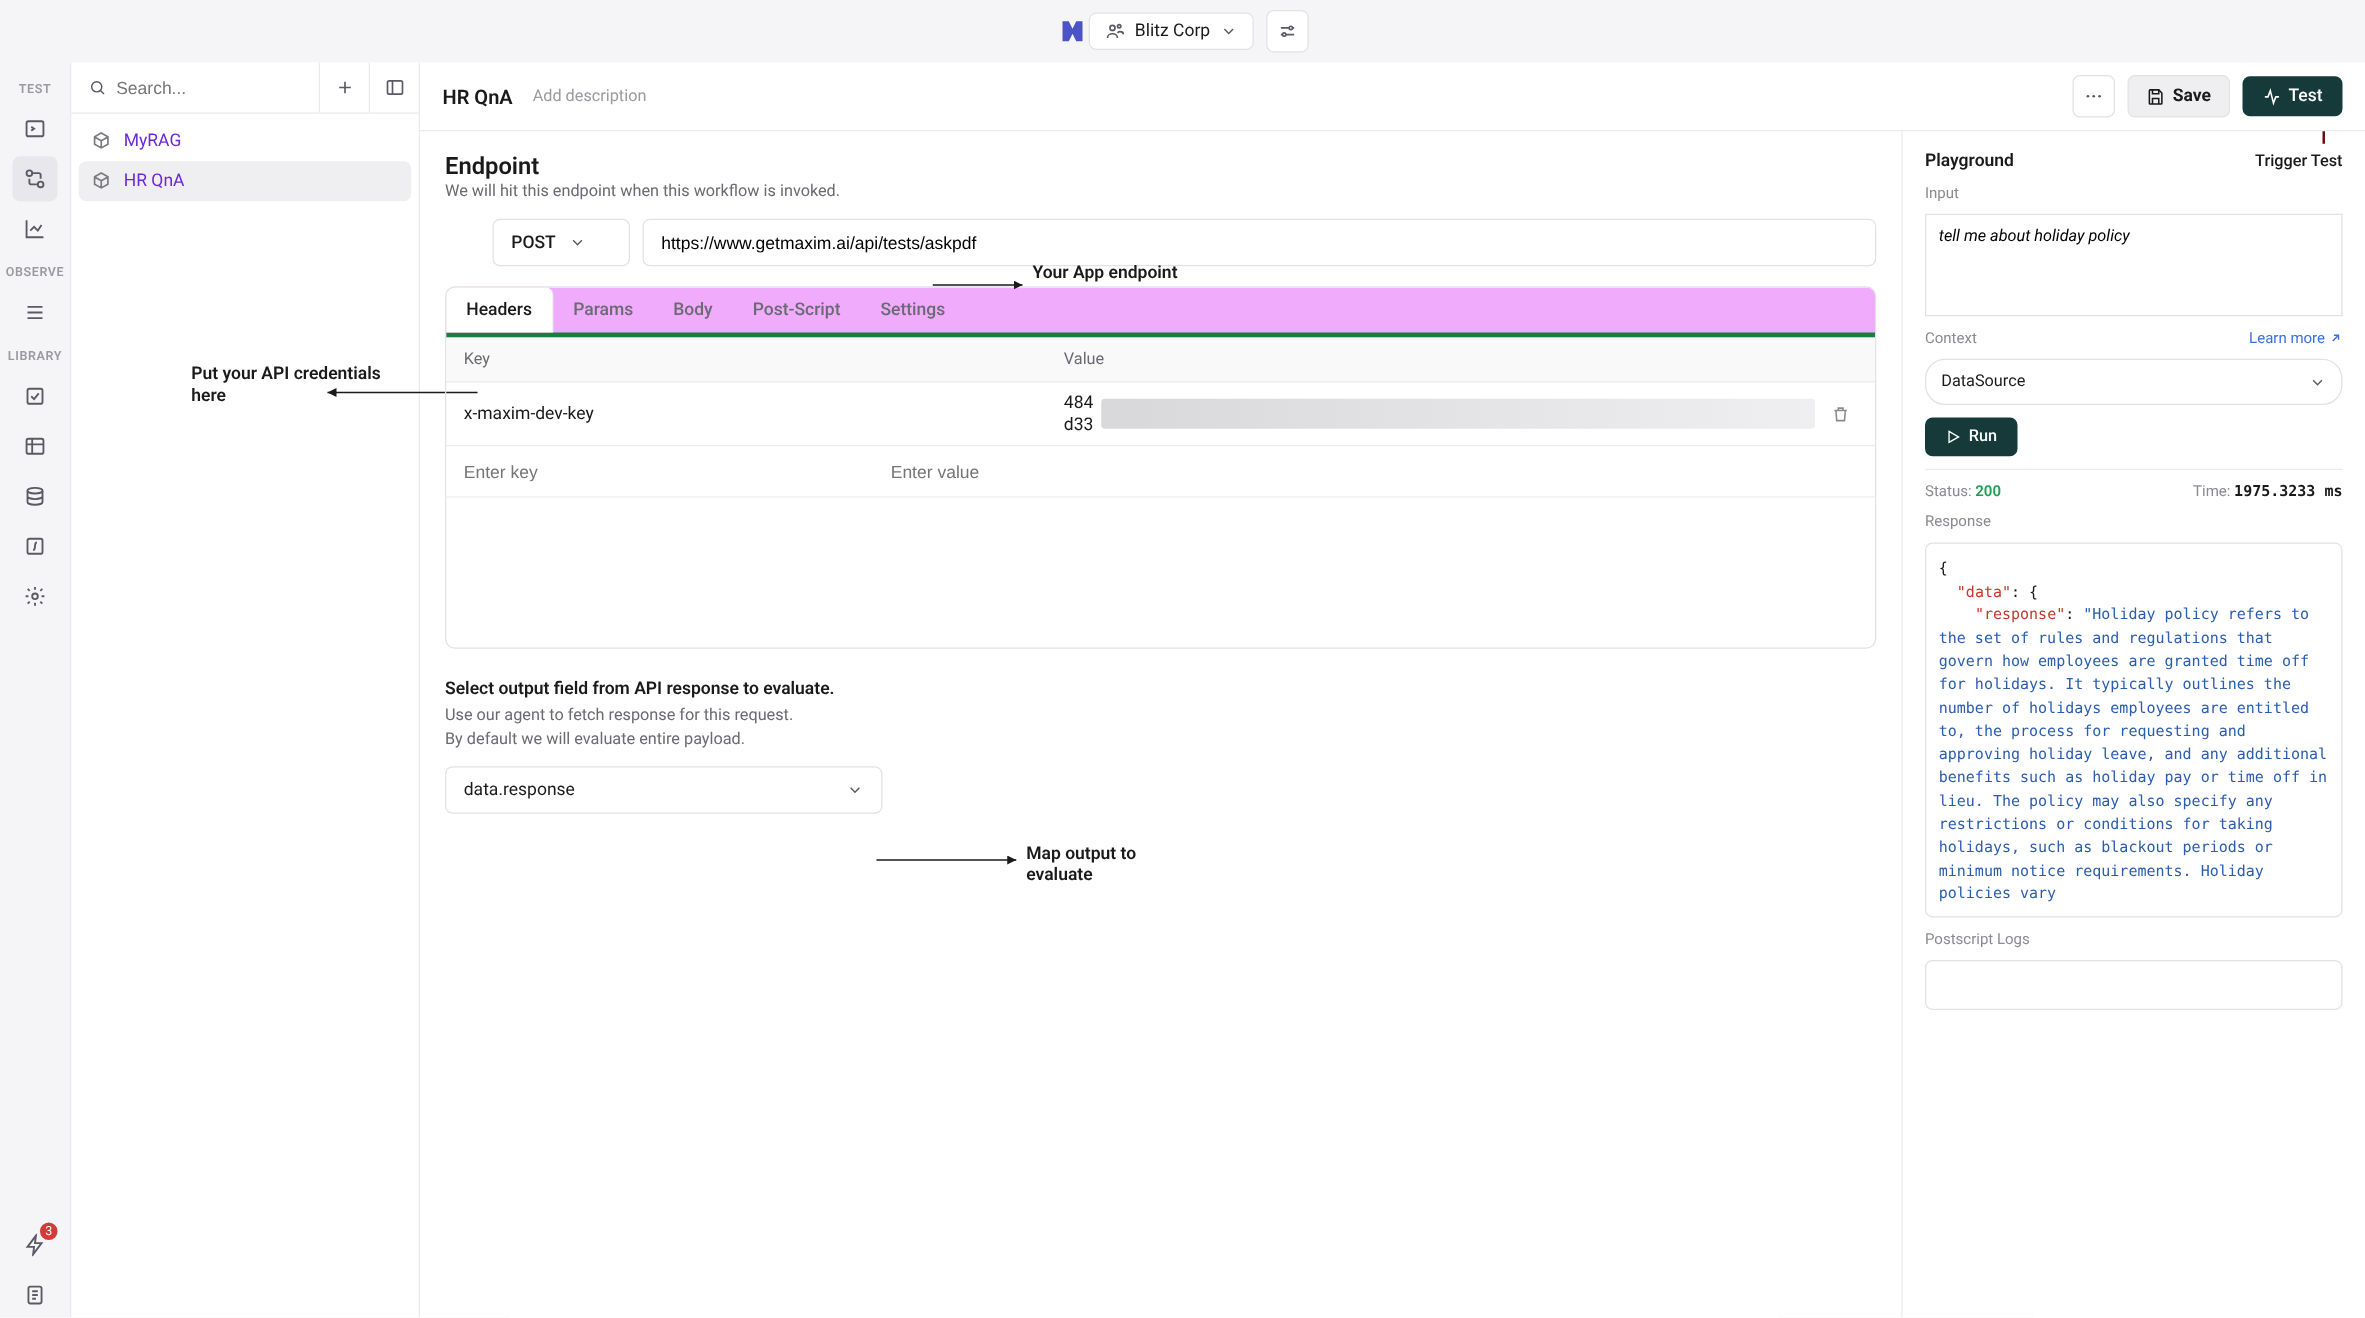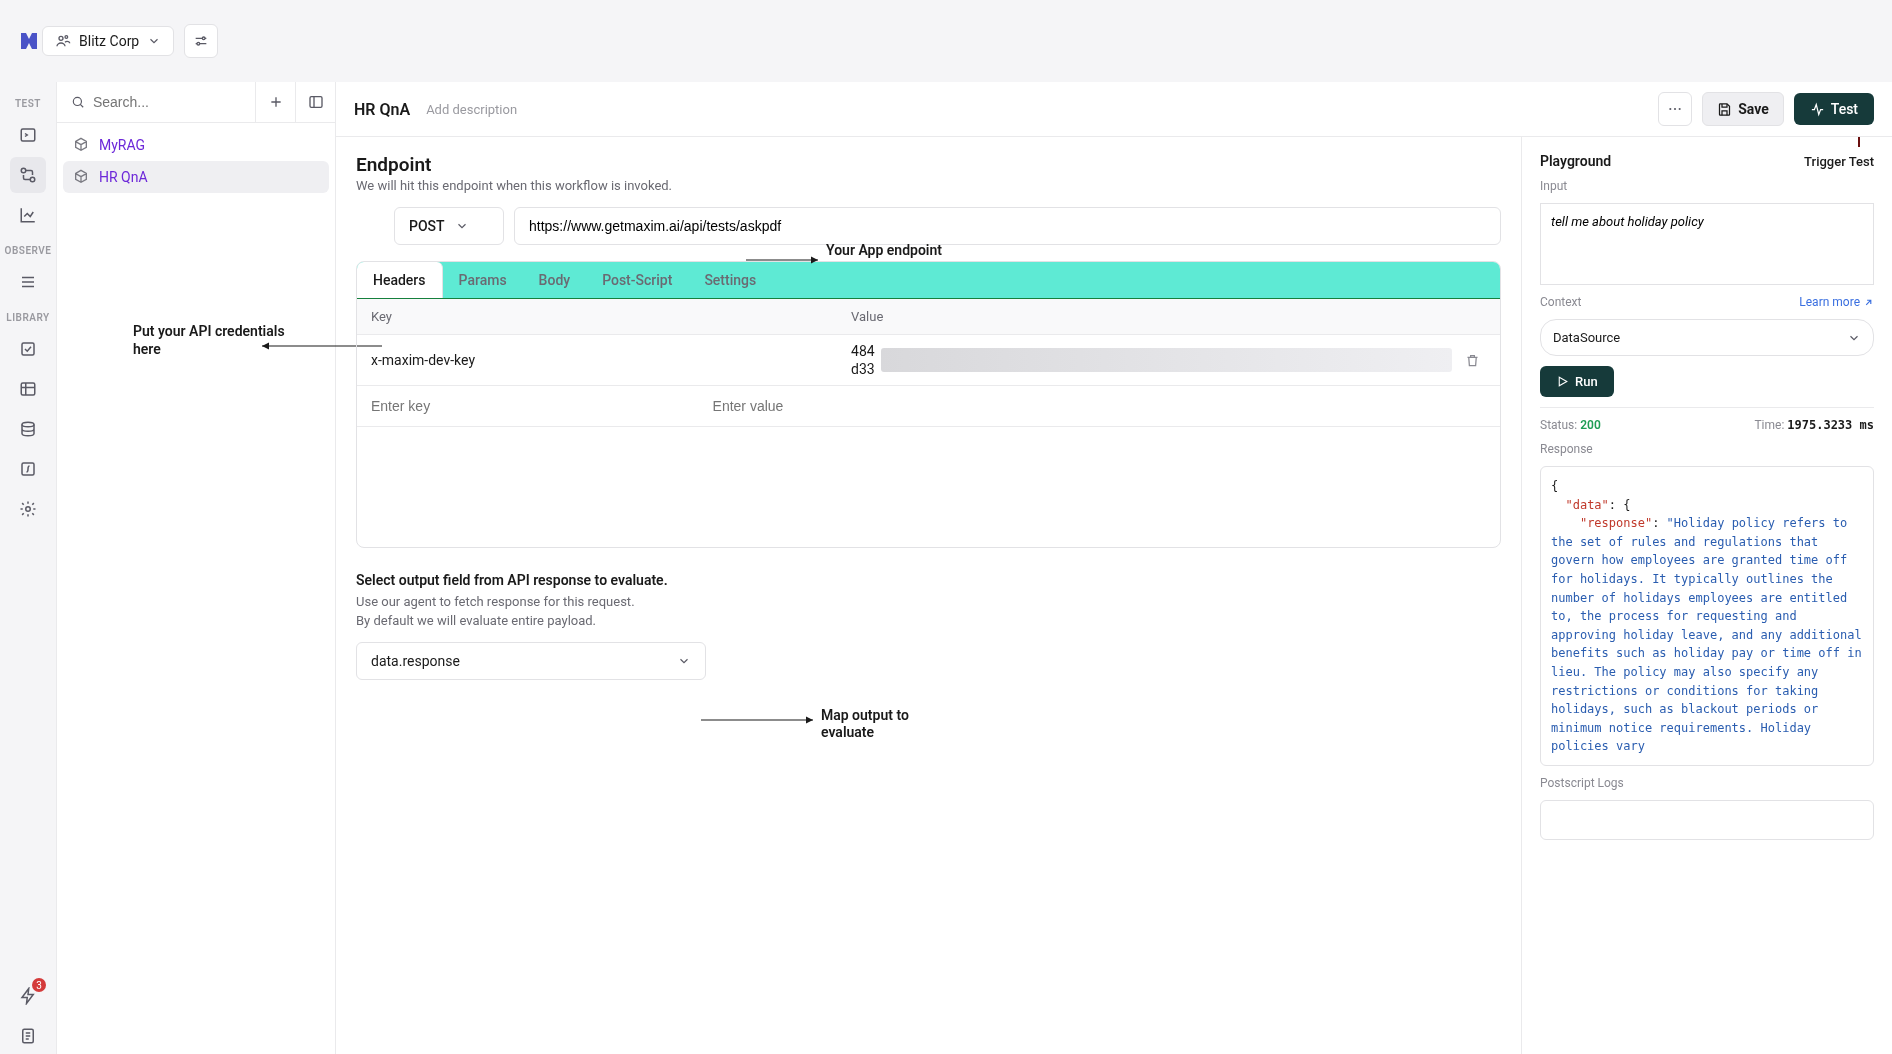--- a/index.html
+++ b/index.html
@@ -1,21 +1,21 @@
 <!DOCTYPE html>
 <html><head>
 <meta charset="utf-8">
 <style>
 * { box-sizing: border-box; margin: 0; padding: 0; }
 body { font-family: -apple-system, BlinkMacSystemFont, "Segoe UI", Roboto, sans-serif; background: #f5f5f7; color: #1a1a1a; font-size: 14px; }
 
 .app { display: flex; flex-direction: column; height: 100vh; }
 
 
-.topbar { display: flex; align-items: center; justify-content: flex-start; padding: 24px 16px; background: #f5f5f7; }
+.topbar { display: flex; align-items: center; justify-content: center; padding: 8px 16px; background: #f5f5f7; }
 .logo { width: 26px; height: 26px; display: flex; align-items: center; justify-content: center; }
 .top-right { display: flex; gap: 10px; align-items: center; }
 .corp-select { display: flex; align-items: center; gap: 8px; background: #fff; border: 1px solid #e2e2e5; border-radius: 6px; padding: 6px 12px; cursor: pointer; }
 .settings-btn { width: 34px; height: 34px; display: flex; align-items: center; justify-content: center; background: #fff; border: 1px solid #e2e2e5; border-radius: 6px; cursor: pointer; }
 
 .main-row { display: flex; flex: 1; min-height: 0; }
 
 
 .icon-sidebar { width: 56px; background: #f5f5f7; display: flex; flex-direction: column; align-items: center; padding-top: 8px; gap: 4px; }
 .sidebar-label { font-size: 10px; font-weight: 600; color: #9a9aa0; letter-spacing: 0.5px; margin: 8px 0 4px; }
@@ -51,21 +51,21 @@
 .playground-col { width: 371px; border-left: 1px solid #eaeaec; padding: 16px 18px; overflow-y: auto; display: flex; flex-direction: column; gap: 10px; font-size: 13px; position: relative;}
 
 .section-title { font-size: 19px; font-weight: 600; margin-bottom: 2px; }
 .section-sub { font-size: 13px; color: #6a6a72; margin-bottom: 14px; }
 
 .endpoint-row { display: flex; gap: 10px; margin-bottom: 16px; }
 .method-select { display: flex; align-items: center; gap: 10px; padding: 10px 14px; border: 1px solid #e2e2e5; border-radius: 6px; cursor: pointer; font-weight: 500; min-width: 110px; margin-left: 38px; }
 .url-input { flex: 1; padding: 10px 14px; border: 1px solid #e2e2e5; border-radius: 6px; font-size: 14px; outline: none; }
 
 .tabs-box { border: 1px solid #e2e2e5; border-radius: 8px; overflow: hidden; margin-bottom: 24px; }
-.tabs-row { display: flex; background: #5eead4; border-bottom: 1px solid #15803d; }
+.tabs-row { display: flex; background: #f0abfc; border-bottom: 4px solid #15803d; }
 .tab { padding: 10px 16px; cursor: pointer; color: #6a6a72; font-weight: 500; }
 .tab.active { background: #fff; color: #1a1a1a; border-radius: 6px 6px 0 0; border-right: 1px solid #e2e2e5; }
 .kv-header { display: flex; background: #f9f9fa; border-bottom: 1px solid #eaeaec; }
 .kv-header > div { padding: 10px 14px; font-size: 13px; color: #6a6a72; }
 .kv-key-col { width: 42%; }
 .kv-val-col { flex: 1; }
 .kv-row { display: flex; border-bottom: 1px solid #eaeaec; align-items: center; }
 .kv-row .k { width: 42%; padding: 12px 14px; font-size: 14px; }
 .kv-row .v { flex: 1; padding: 8px 14px; display: flex; align-items: center; gap: 6px; }
 .masked { flex: 1; height: 24px; background: linear-gradient(90deg, #d8d8db, #efeff2); border-radius: 3px; }
@@ -243,21 +243,21 @@
           <span>MyRAG</span>
         </div>
         <div class="list-item active">
           <svg class="cube-icon" width="16" height="16" viewBox="0 0 24 24" fill="none" stroke="currentColor" stroke-width="2">
               <path d="M12 2l8 4.5v9L12 20l-8-4.5v-9L12 2zM4 7l8 4.5M20 7l-8 4.5M12 11.5V20"></path>
             </svg>
           <span>HR QnA</span>
         </div>
       </div>
 
-      <div class="annotation" style="top:240px; left:76px; width:160px; line-height:1.3;">Put your API credentials here</div>
+      <div class="annotation" style="top:240px; left:96px; width:160px; line-height:1.3;">Put your API credentials here</div>
       <svg class="arrow-svg" style="top:254px; left:200px;" width="130" height="20">
           <defs>
             <marker id="ah1" markerWidth="8" markerHeight="8" refX="6" refY="3" orient="auto">
               <path d="M0,0 L6,3 L0,6 Z" fill="#1a1a1a"></path>
             </marker>
           </defs>
           <line x1="125" y1="10" x2="5" y2="10" stroke="#1a1a1a" stroke-width="1.2" marker-end="url(#ah1)"></line>
         </svg>
     </div>
 

